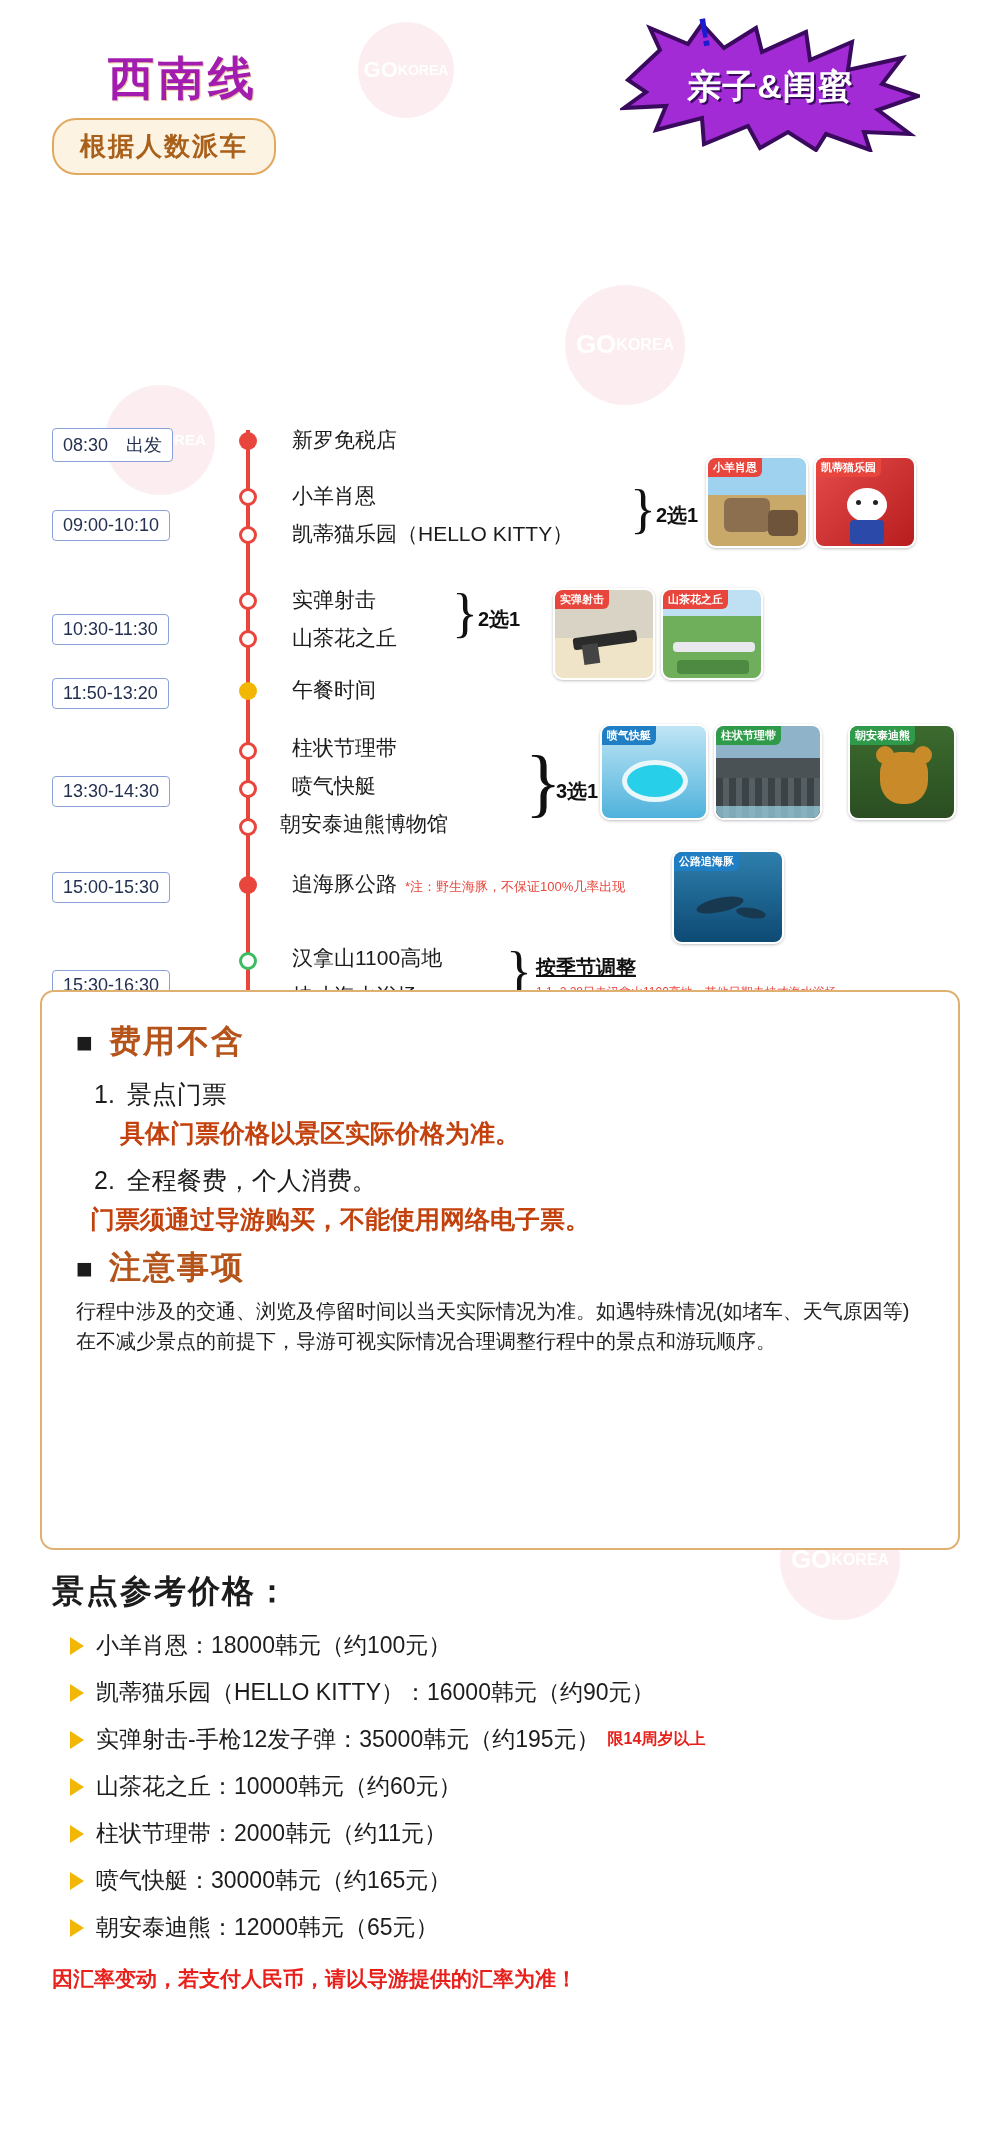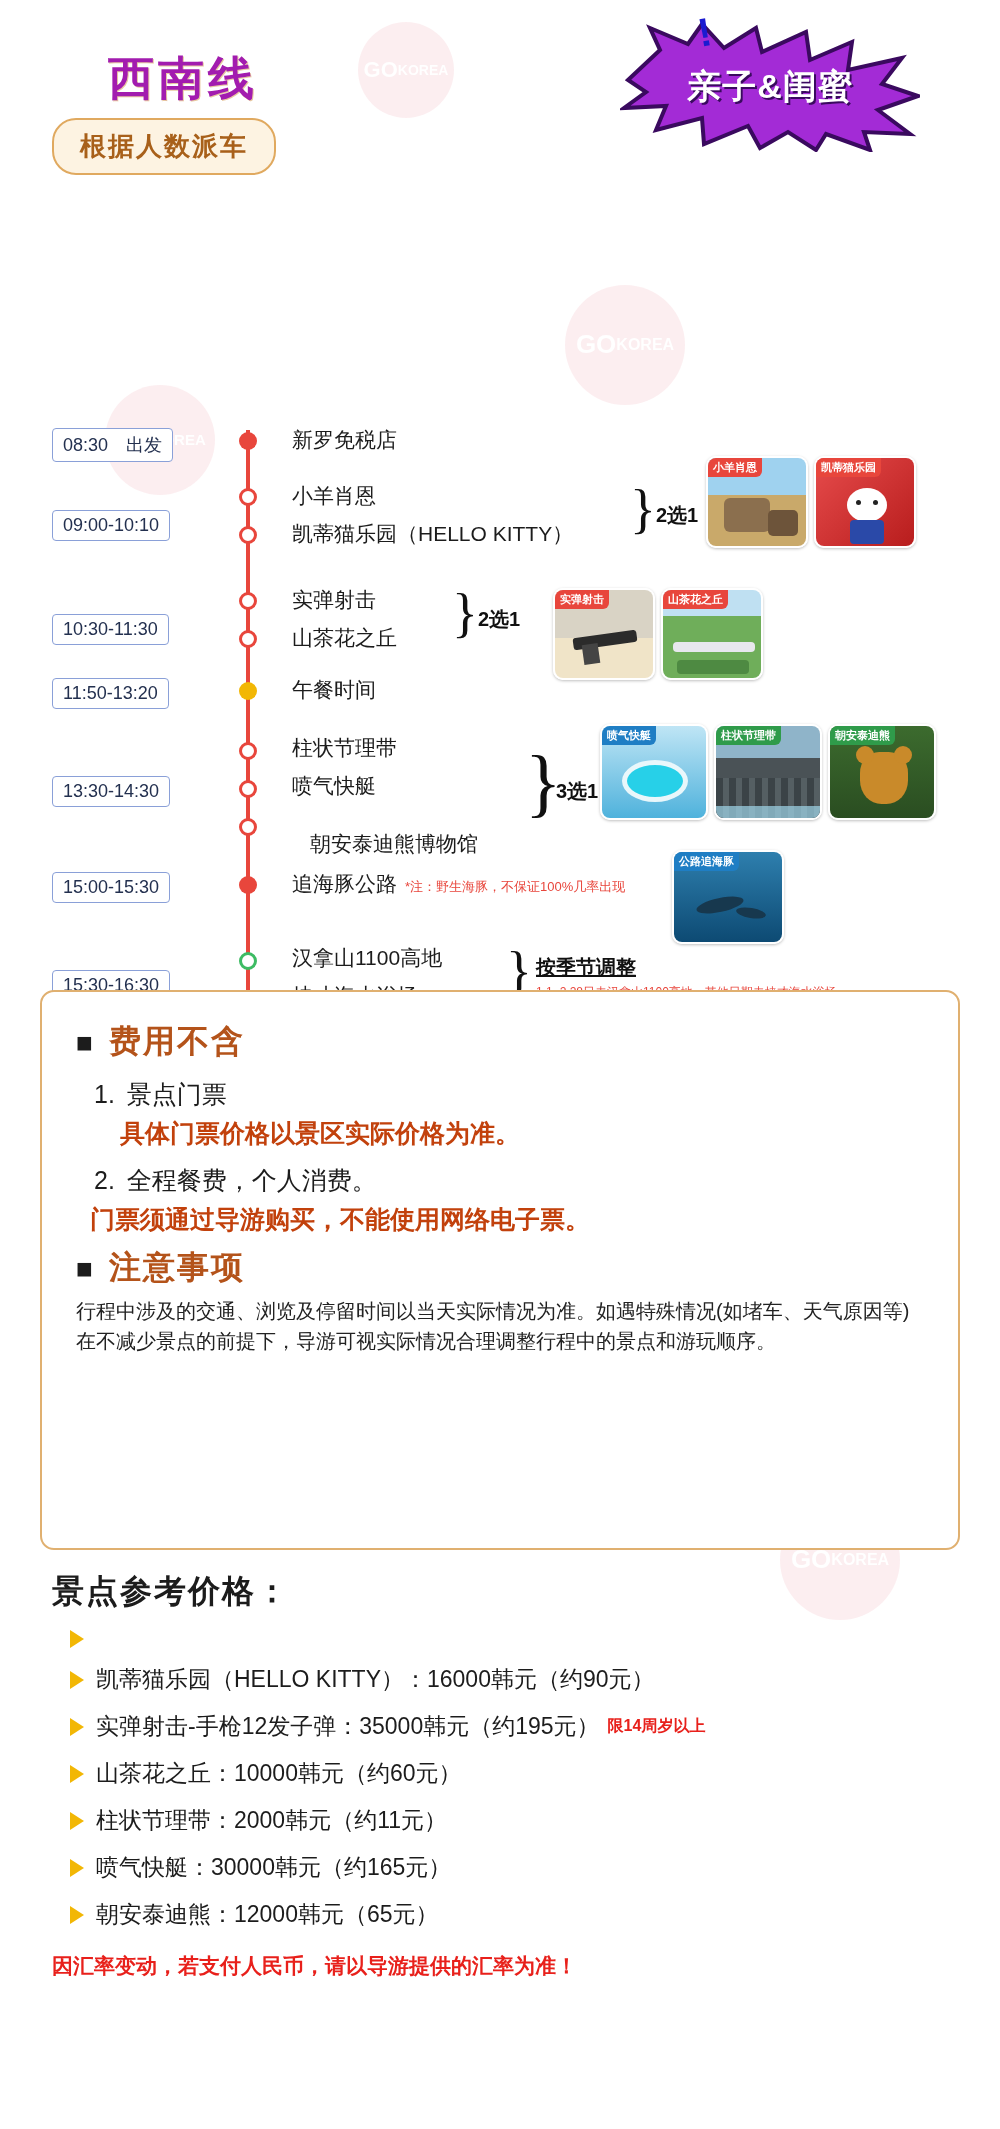--- a/index.html
+++ b/index.html
@@ -356,21 +356,21 @@
       <div class="label" style="left:292px; top:-2px;">午餐时间</div>
     </div>
 
     <div class="row" style="top:538px;">
       <div class="time-box" style="left:52px; top:38px;">13:30-14:30</div>
       <div class="dot hollow-red" style="left:239px; top:4px;"></div>
       <div class="dot hollow-red" style="left:239px; top:42px;"></div>
       <div class="dot hollow-red" style="left:239px; top:80px;"></div>
       <div class="label" style="left:292px; top:-4px;">柱状节理带</div>
       <div class="label" style="left:292px; top:34px;">喷气快艇</div>
-      <div class="label" style="left:310px; top:72px;margin-top:20px;">朝安泰迪熊博物馆</div>
+      <div class="label" style="left:280px; top:72px;">朝安泰迪熊博物馆</div>
       <div class="brace" style="left:525px; top:6px; font-size:76px;">}</div>
       <div class="brace-label" style="left:556px; top:40px;">3选1</div>
     </div>
 
     <div class="row" style="top:672px;">
       <div class="time-box" style="left:52px; top:0;">15:00-15:30</div>
       <div class="dot solid-red" style="left:239px; top:4px;"></div>
       <div class="label" style="left:292px; top:-2px;">
         <span>追海豚公路</span><span class="note-red">*注：野生海豚，不保证100%几率出现</span>
       </div>
@@ -435,21 +435,21 @@
       <div class="cap blue">喷气快艇</div>
     </div>
 
     <div class="photo" style="left:714px; top:524px; width:108px; height:96px;">
       <div class="ph-body" style="background:linear-gradient(#8fb4c9 0 35%, #4a5256 35% 100%);"></div>
       <div style="position:absolute;left:0;top:52px;width:108px;height:44px;background:repeating-linear-gradient(90deg,#3b4347 0 7px,#555f63 7px 13px);"></div>
       <div style="position:absolute;left:0;top:80px;width:108px;height:16px;background:#9fd6ea;opacity:.7;"></div>
       <div class="cap green">柱状节理带</div>
     </div>
 
-    <div class="photo" style="left:828px; top:524px; width:108px; height:96px;">
+    <div class="photo" style="left:848px; top:524px; width:108px; height:96px;">
       <div class="ph-body" style="background:linear-gradient(#3c6b2e,#2a4d21);"></div>
       <div style="position:absolute;left:30px;top:26px;width:48px;height:52px;background:#c98a2a;border-radius:40% 40% 45% 45%;"></div>
       <div style="position:absolute;left:26px;top:20px;width:18px;height:18px;background:#c98a2a;border-radius:50%;"></div>
       <div style="position:absolute;left:64px;top:20px;width:18px;height:18px;background:#c98a2a;border-radius:50%;"></div>
       <div class="cap green">朝安泰迪熊</div>
     </div>
 
     <div class="photo" style="left:672px; top:650px; width:112px; height:94px;">
       <div class="ph-body" style="background:linear-gradient(#2e7fae,#0d4a73);"></div>
       <div style="position:absolute;left:22px;top:46px;width:48px;height:14px;background:#17384e;border-radius:50%;transform:rotate(-12deg);"></div>
@@ -497,20 +497,21 @@
       <span class="sq">■</span><span>注意事项</span>
     </div>
     <div class="note-para">行程中涉及的交通、浏览及停留时间以当天实际情况为准。如遇特殊情况(如堵车、天气原因等)在不减少景点的前提下，导游可视实际情况合理调整行程中的景点和游玩顺序。</div>
   </div>
 
   <div class="prices">
     <div class="prices-title">景点参考价格：</div>
 
     <div class="price-row">
       <span class="tri"></span>
+      <span>小羊肖恩：18000韩元（约100元）</span>
     </div>
     <div class="price-row">
       <span class="tri"></span>
       <span>凯蒂猫乐园（HELLO KITTY）：16000韩元（约90元）</span>
     </div>
     <div class="price-row">
       <span class="tri"></span>
       <span>实弹射击-手枪12发子弹：35000韩元（约195元）</span>
       <span class="limit">限14周岁以上</span>
     </div>

